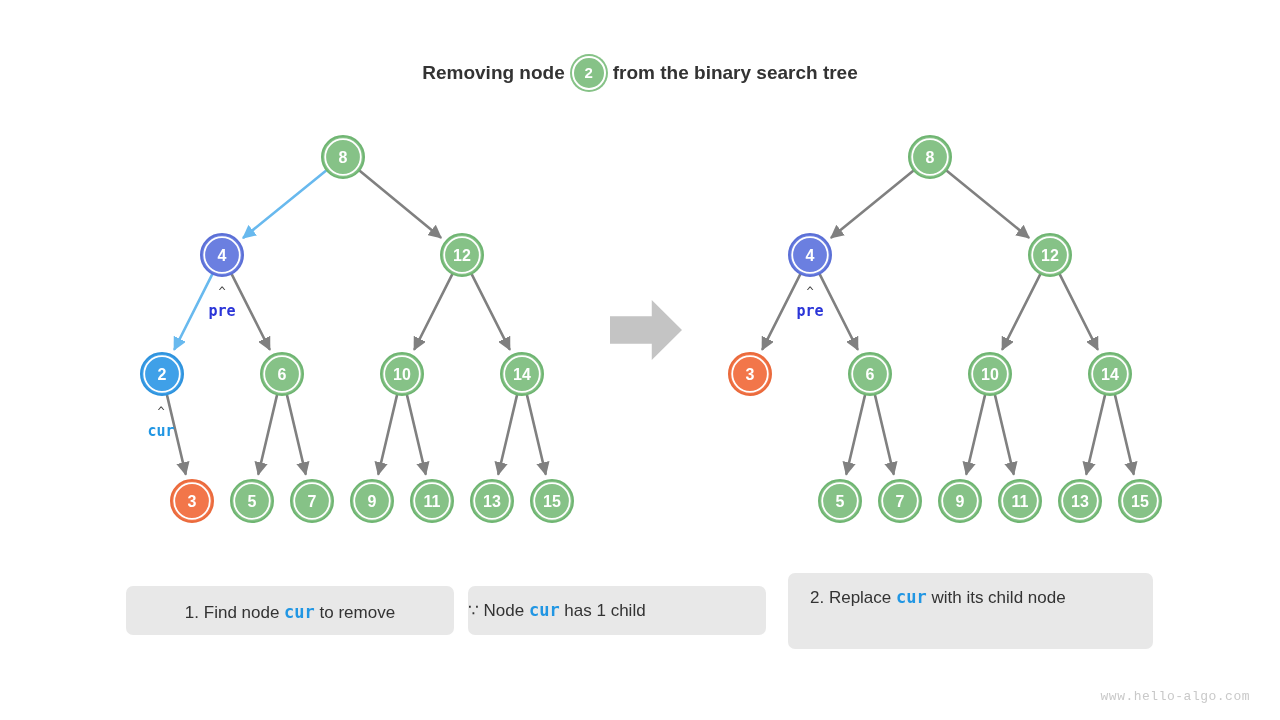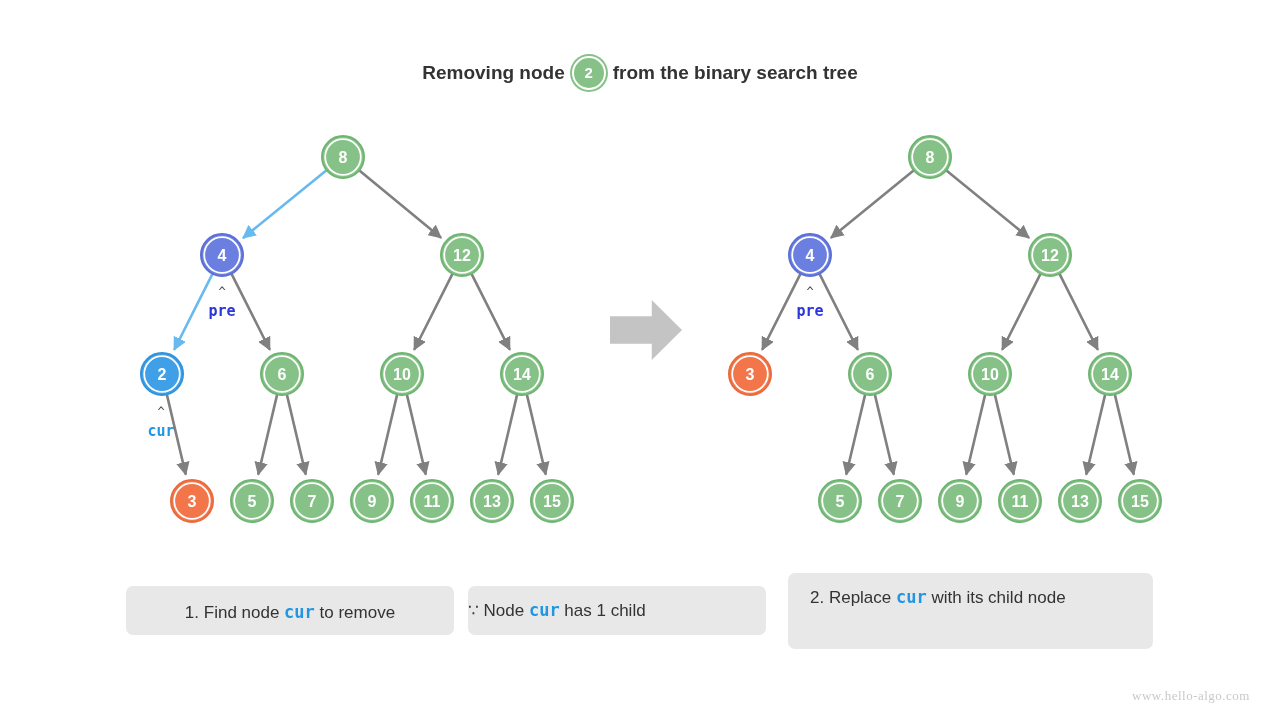--- a/index.html
+++ b/index.html
@@ -109,21 +109,21 @@
 
   .kw-cur  { color: #2196e3; font-weight: bold; font-family: "DejaVu Sans Mono", monospace; font-size: 17px; }
   .kw-pre  { color: #2b35d8; font-weight: bold; font-family: "DejaVu Sans Mono", monospace; font-size: 17px; }
   .mono-dim { color: #9a9a9a; font-family: "DejaVu Sans Mono", monospace; font-size: 17px; }
 
   
   #watermark {
     position: absolute;
     right: 30px;
     bottom: 16px;
-    font-family: Liberation Serif, serif;
+    font-family: Liberation Mono, monospace;
     font-size: 13px;
     color: #c9c9c9;
     letter-spacing: 0.5px;
   }
 </style>
 </head>
 <body>
 
 <div id="title-bar">
   <span class="tpart">Removing node</span><span id="title-inline-node">2</span><span class="tpart">from the binary search tree</span>

